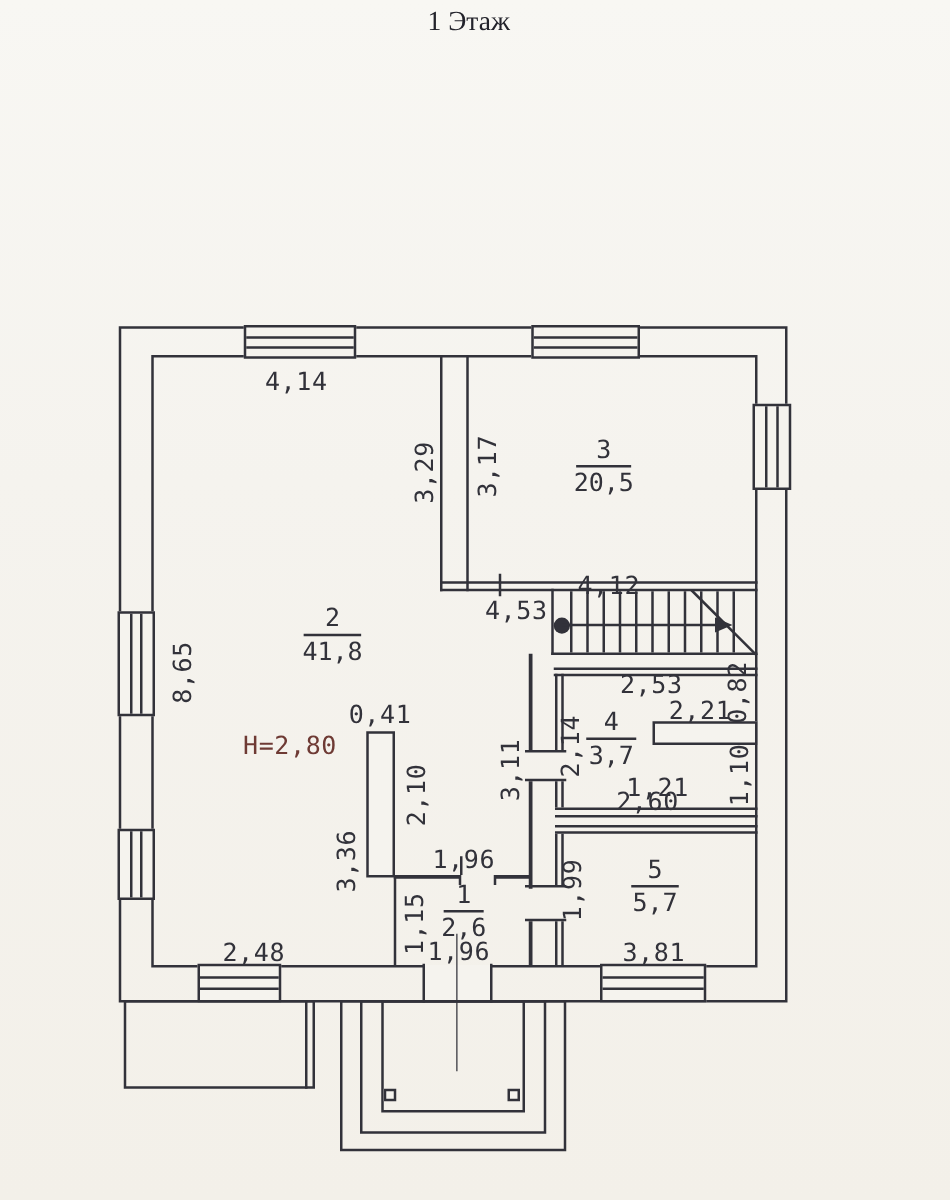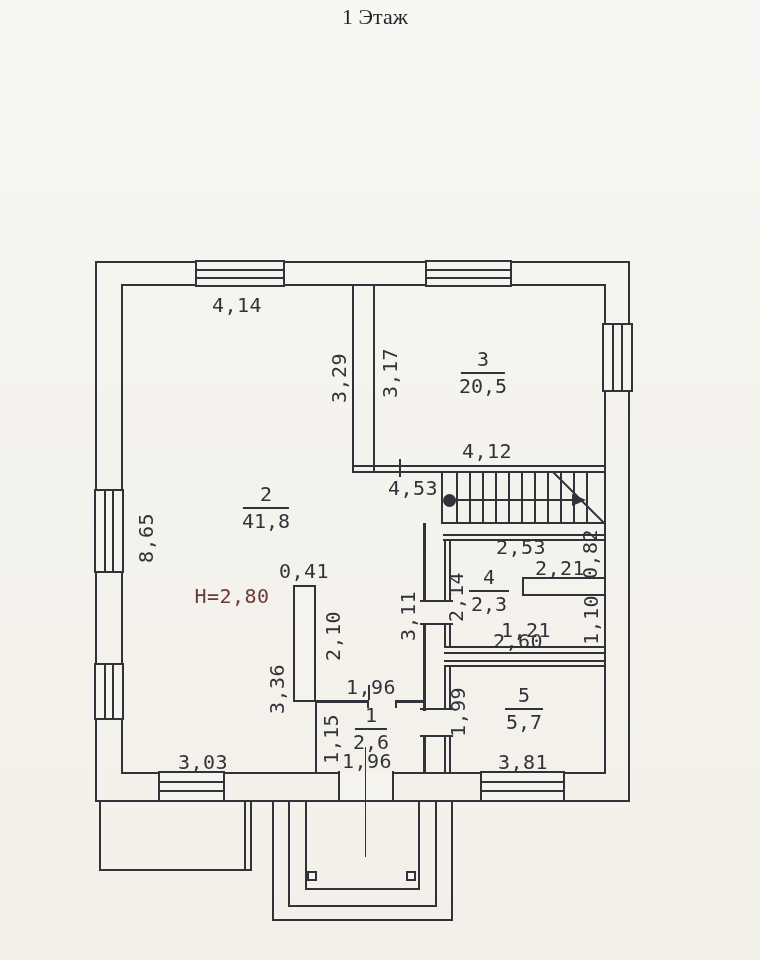--- a/index.html
+++ b/index.html
@@ -167,44 +167,44 @@
     <span>41,8</span>
   </div>
   <div class="room-label" style="left:483px;top:373px;">
     <span>3</span>
     <span class="bar" style="width:44px;"></span>
     <span>20,5</span>
   </div>
   <div class="room-label" style="left:489px;top:591px;">
     <span>4</span>
     <span class="bar" style="width:40px;"></span>
-    <span>2,3</span>
+    <span>3,7</span>
   </div>
   <div class="room-label" style="left:524px;top:709px;">
     <span>5</span>
     <span class="bar" style="width:38px;"></span>
     <span>5,7</span>
   </div>
   <div class="room-label" style="left:371px;top:729px;">
     <span>1</span>
     <span class="bar" style="width:32px;"></span>
     <span>2,6</span>
   </div>
 
   <div class="dim" style="left:237px;top:305px;">4,14</div>
-  <div class="dim" style="left:487px;top:451px;">4,12</div>
+  <div class="dim" style="left:487px;top:468px;">4,12</div>
   <div class="dim" style="left:413px;top:488px;">4,53</div>
   <div class="dim" style="left:521px;top:547px;">2,53</div>
   <div class="dim" style="left:560px;top:568px;">2,21</div>
   <div class="dim" style="left:526px;top:605px;margin-top:25px;">1,21</div>
   <div class="dim" style="left:518px;top:641px;">2,60</div>
   <div class="dim" style="left:304px;top:571px;">0,41</div>
   <div class="dim" style="left:371px;top:687px;">1,96</div>
   <div class="dim" style="left:367px;top:761px;">1,96</div>
-  <div class="dim" style="left:203px;top:762px;">3,03</div>
+  <div class="dim" style="left:203px;top:762px;">2,48</div>
   <div class="dim" style="left:523px;top:762px;">3,81</div>
   <div class="dim note" style="left:232px;top:596px;">Н=2,80</div>
 
   <div class="dim v" style="left:339px;top:378px;">3,29</div>
   <div class="dim v" style="left:390px;top:373px;">3,17</div>
   <div class="dim v" style="left:146px;top:538px;">8,65</div>
   <div class="dim v" style="left:590px;top:554px;">0,82</div>
   <div class="dim v" style="left:591px;top:620px;">1,10</div>
   <div class="dim v" style="left:456px;top:597px;">2,14</div>
   <div class="dim v" style="left:408px;top:616px;">3,11</div>

